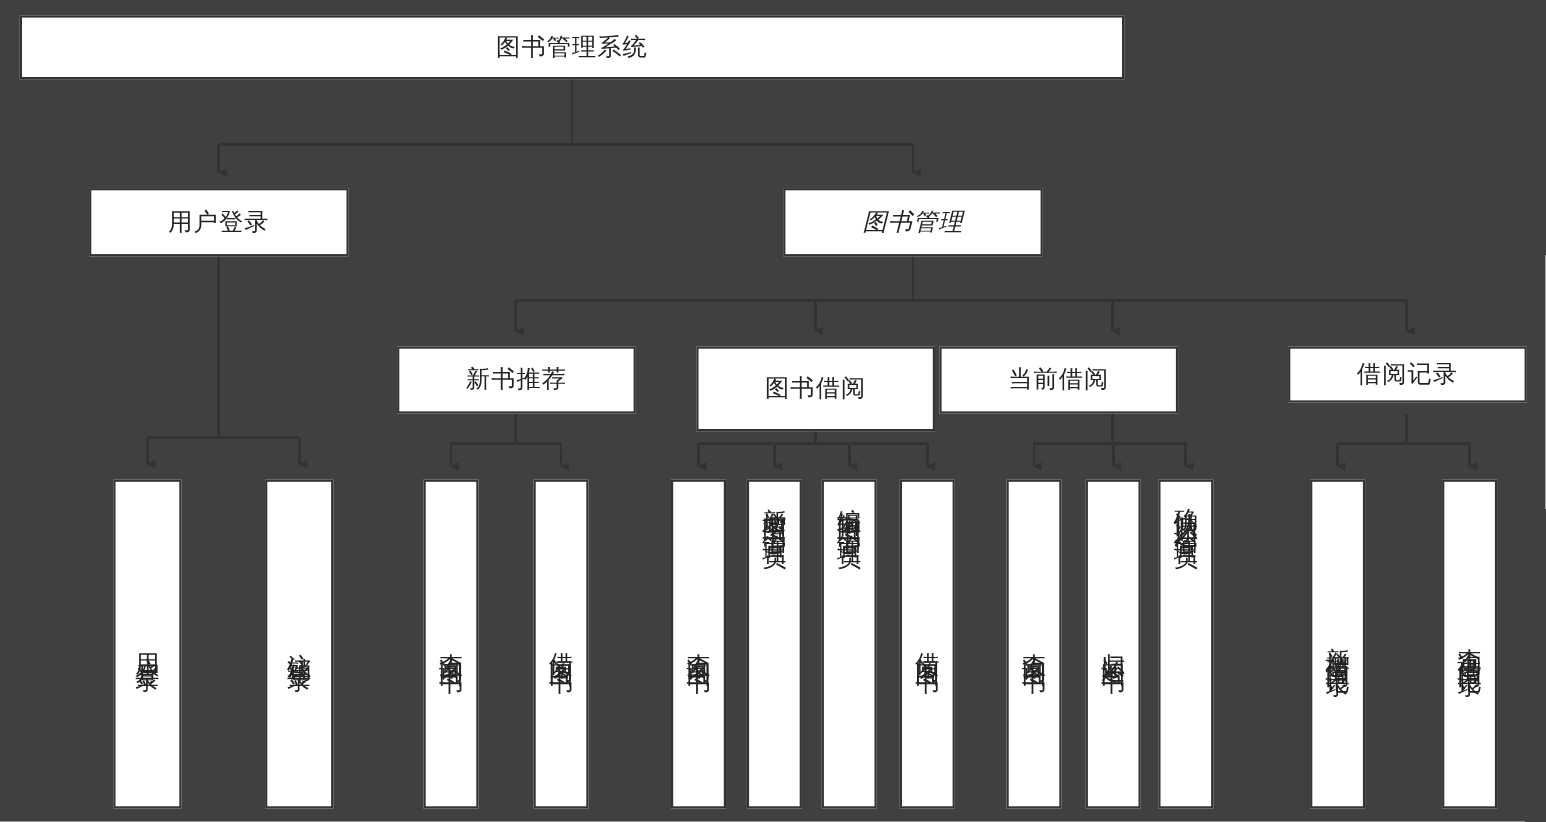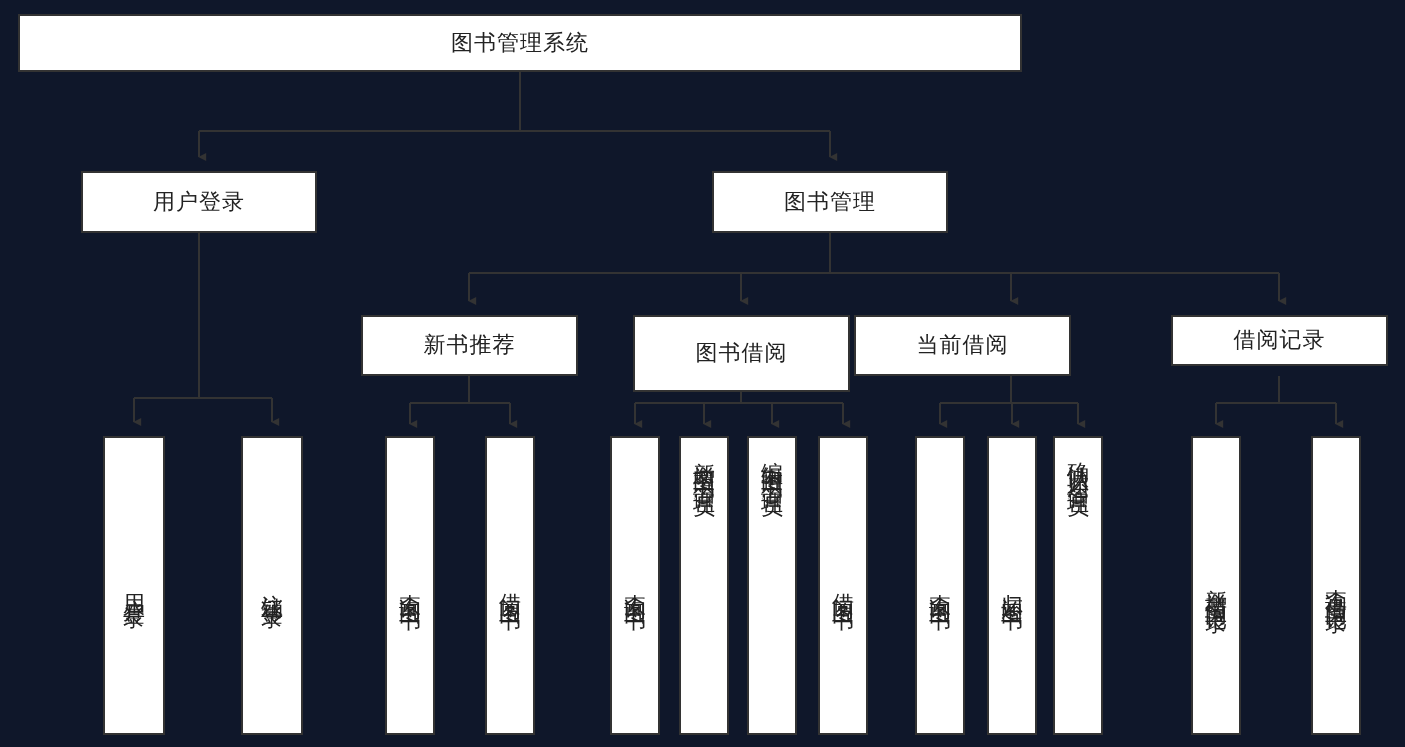--- a/index.html
+++ b/index.html
@@ -7,21 +7,21 @@
     padding: 0;
     background: #ffffff;
   }
   body {
     font-family: "Liberation Sans", "DejaVu Sans", sans-serif;
   }
   #diagram-root {
     position: relative;
     width: 1405px;
     height: 747px;
-    background: #0f172a;
+    background: #404040;
     overflow: hidden;
   }
   svg.diagram-svg {
     position: absolute;
     left: 0;
     top: 0;
     width: 1405px;
     height: 747px;
   }
   .node-box {
@@ -124,21 +124,21 @@
     </g>
   </svg>
 
   <div class="node-box horizontal" style="left:18px; top:14px; width:1004px; height:58px;">
     <span class="node-label">图书管理系统</span>
   </div>
 
   <div class="node-box horizontal" style="left:81px; top:171px; width:236px; height:62px;">
     <span class="node-label">用户登录</span>
   </div>
-  <div class="node-box horizontal" style="left:712px; top:171px; width:236px; height:62px;">
+  <div class="node-box horizontal" style="left:712px; top:171px; width:236px; height:62px;font-style:italic;">
     <span class="node-label">图书管理</span>
   </div>
 
   <div class="node-box horizontal" style="left:361px; top:315px; width:217px; height:61px;">
     <span class="node-label">新书推荐</span>
   </div>
   <div class="node-box horizontal" style="left:633px; top:315px; width:217px; height:77px;">
     <span class="node-label">图书借阅</span>
   </div>
   <div class="node-box horizontal" style="left:854px; top:315px; width:217px; height:61px;">

